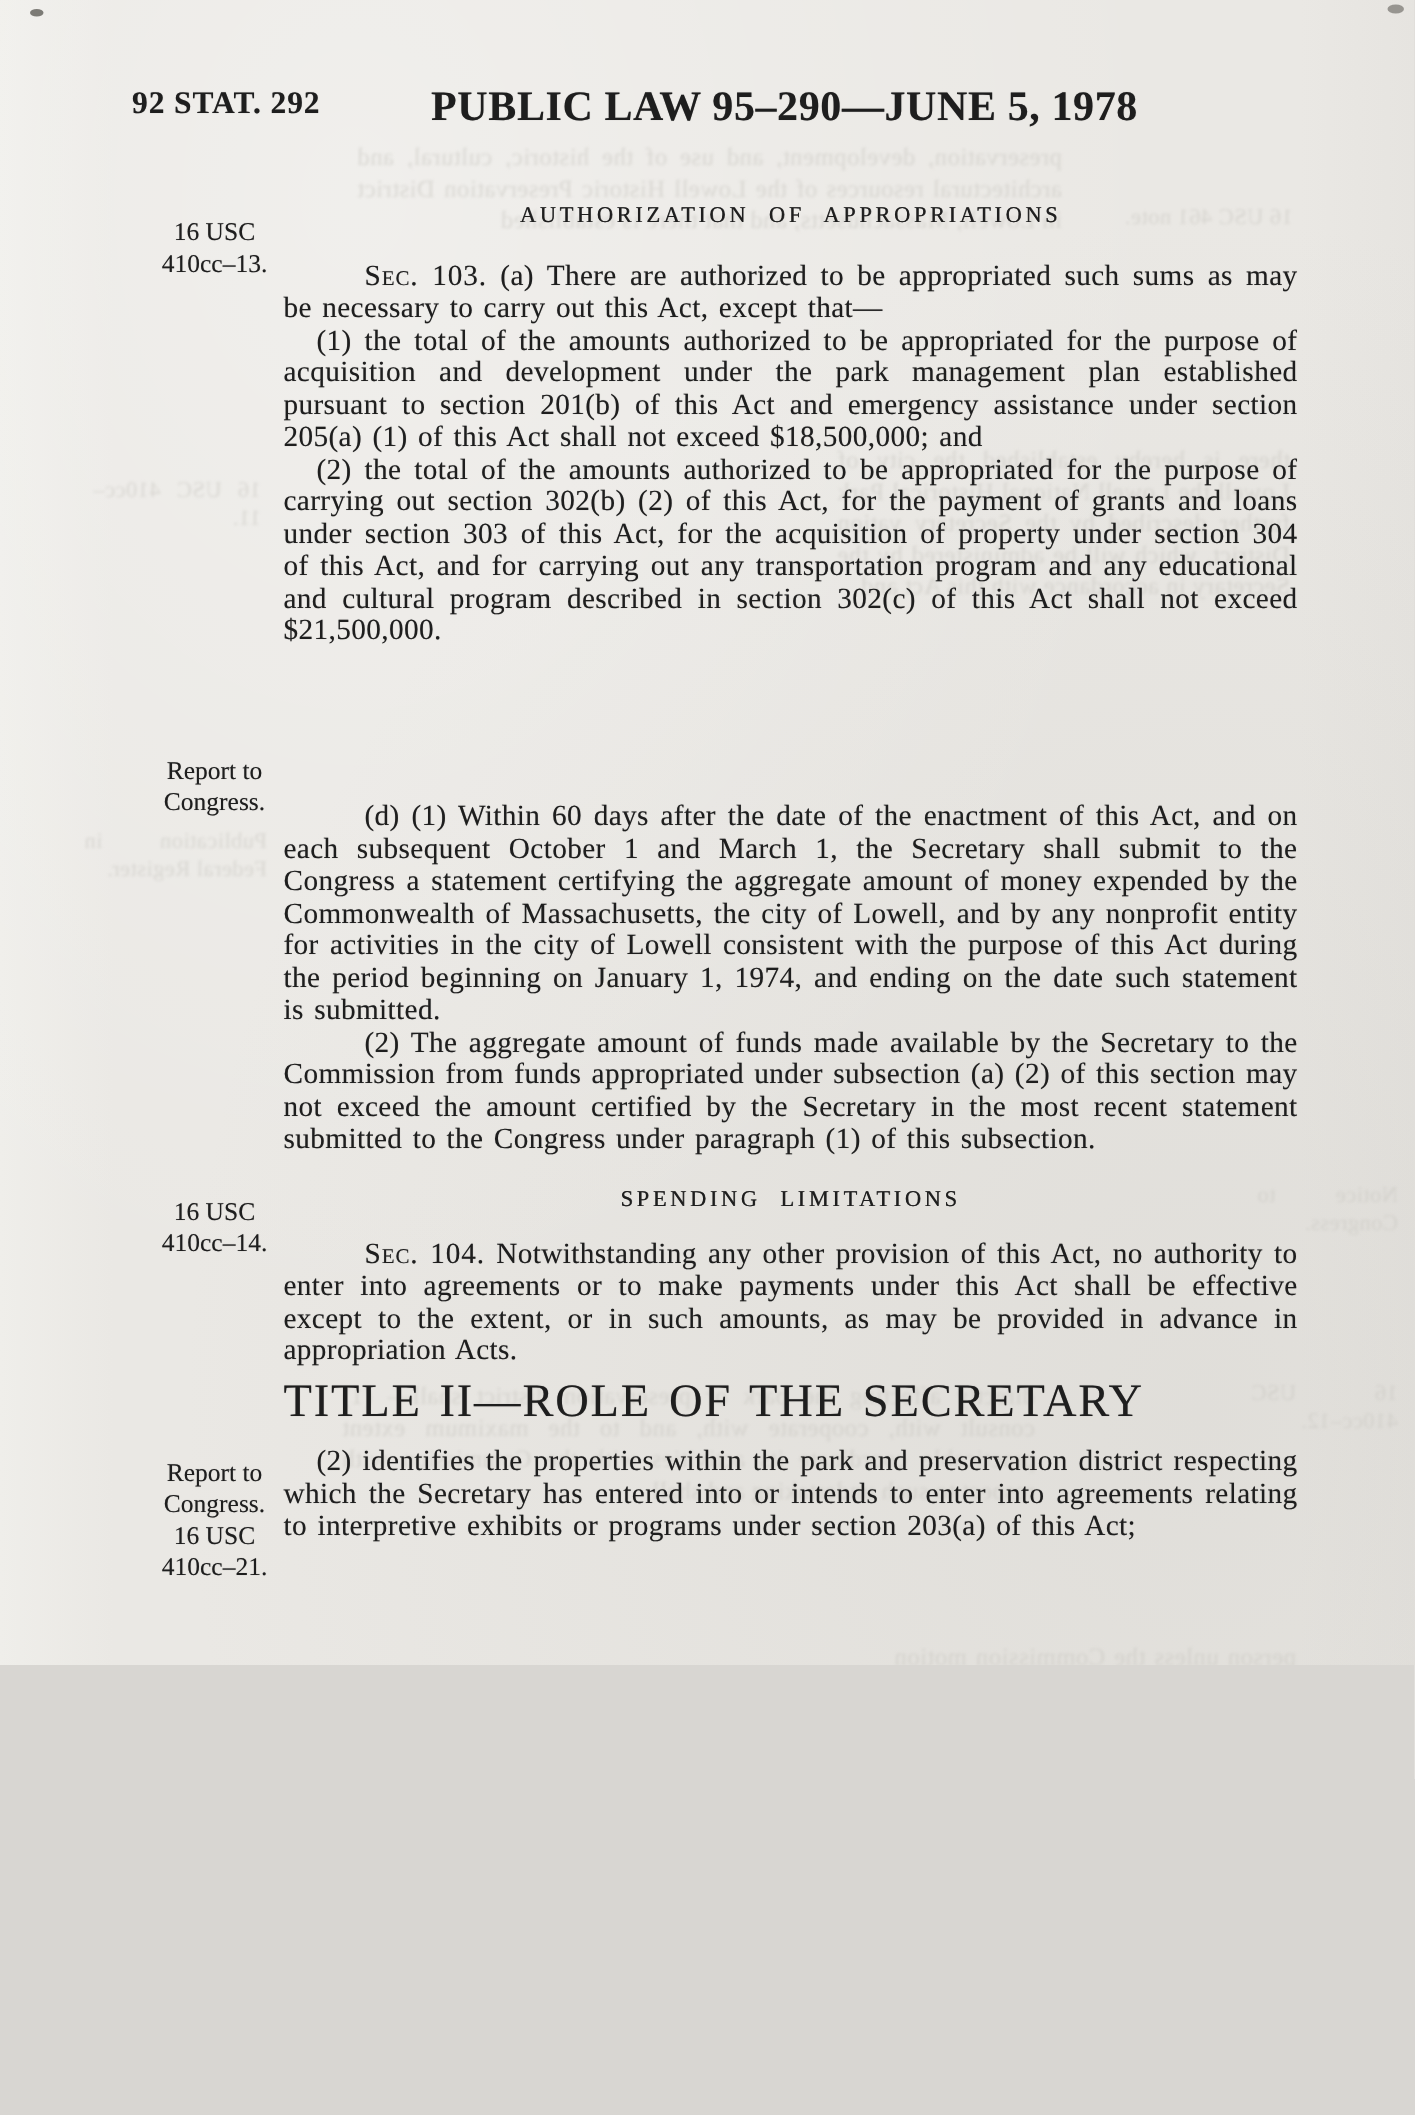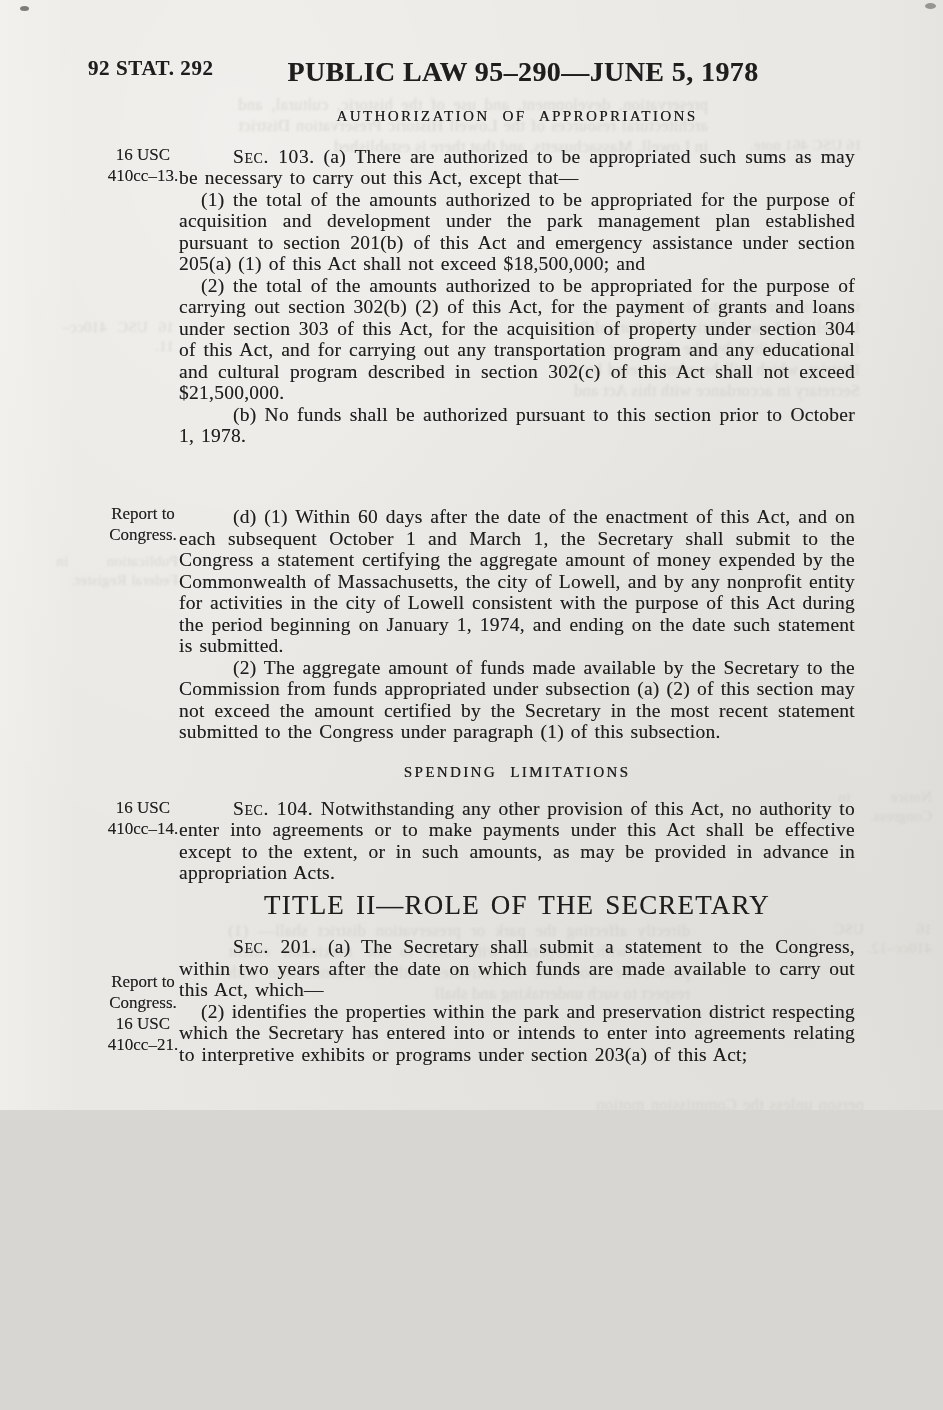--- a/index.html
+++ b/index.html
@@ -31,42 +31,43 @@
   }
   .law-title {
     position: absolute; left: 185px; top: 56px; width: 676px;
     text-align: center;
     font-size: 28px; font-weight: bold; letter-spacing: 0.4px;
     z-index: 3;
   }
 
   
   .seg {
-    position: absolute; left: 179px; width: 676px;
+    position: absolute; left: 189px; width: 676px;
     font-size: 19.5px; line-height: 21.5px;
     text-align: justify;
     letter-spacing: 0.25px; word-spacing: 1.8px;
     z-index: 2;
+    margin-top: 28px;
   }
   .seg p { margin: 0; }
   .para { text-indent: 54px; }
   .item { margin-left: 53px; text-indent: 22px; }
   .sec-label { font-variant: small-caps; letter-spacing: 0.6px; }
 
   .center-head {
     text-align: center; text-indent: 0;
     font-size: 15px; letter-spacing: 2.4px; word-spacing: 7px;
     text-shadow: 0.3px 0 0 rgba(30,30,30,0.75);
   }
   .head-auth { margin-top: 6px !important; margin-bottom: 18px !important; }
   .head-spending { margin-bottom: 14px !important; }
   .head-park { margin-bottom: 15px !important; }
   .title-two {
-    text-align: center; text-indent: 0;
-    font-size: 27px; letter-spacing: 1.2px; word-spacing: 3px;
+    text-align: left; text-indent: 0;
+    font-size: 31px; letter-spacing: 1.2px; word-spacing: 3px;
   }
 
   
   .margin-note {
     position: absolute; left: 88px; width: 110px;
     font-size: 17px; line-height: 21px;
     white-space: pre-line; text-align: center;
     z-index: 2;
   }
   .note-1 { top: 144px; }
@@ -131,35 +132,33 @@
   <div class="margin-note ink note-4">Report to
 Congress.
 16 USC
 410cc–21.</div>
 
   <div class="seg ink" style="top:100px;">
     <p class="center-head head-auth">AUTHORIZATION OF APPROPRIATIONS</p>
     <p class="para"><span class="sec-label">Sec. 103.</span> <span>(a) There are authorized to be appropriated such sums as may be necessary to carry out this Act, except that—</span></p>
     <p class="item">(1) the total of the amounts authorized to be appropriated for the purpose of acquisition and development under the park management plan established pursuant to section 201(b) of this Act and emergency assistance under section 205(a) (1) of this Act shall not exceed $18,500,000; and</p>
     <p class="item">(2) the total of the amounts authorized to be appropriated for the purpose of carrying out section 302(b) (2) of this Act, for the payment of grants and loans under section 303 of this Act, for the acquisition of property under section 304 of this Act, and for carrying out any transportation program and any educational and cultural program described in section 302(c) of this Act shall not exceed $21,500,000.</p>
-    <p class="para">(b) No funds shall be authorized pursuant to this section prior to October 1, 1978.</p>
   </div>
 
   <div class="seg ink" style="top:506px;">
     <p class="para">(d) (1) Within 60 days after the date of the enactment of this Act, and on each subsequent October 1 and March 1, the Secretary shall submit to the Congress a statement certifying the aggregate amount of money expended by the Commonwealth of Massachusetts, the city of Lowell, and by any nonprofit entity for activities in the city of Lowell consistent with the purpose of this Act during the period beginning on January 1, 1974, and ending on the date such statement is submitted.</p>
     <p class="para">(2) The aggregate amount of funds made available by the Secretary to the Commission from funds appropriated under subsection (a) (2) of this section may not exceed the amount certified by the Secretary in the most recent statement submitted to the Congress under paragraph (1) of this subsection.</p>
   </div>
 
   <div class="seg ink" style="top:762px;">
     <p class="center-head head-spending">SPENDING LIMITATIONS</p>
     <p class="para"><span class="sec-label">Sec. 104.</span> <span>Notwithstanding any other provision of this Act, no authority to enter into agreements or to make payments under this Act shall be effective except to the extent, or in such amounts, as may be provided in advance in appropriation Acts.</span></p>
   </div>
 
   <div class="seg" style="top:895px;">
     <p class="title-two ink">TITLE II—ROLE OF THE SECRETARY</p>
   </div>
 
   <div class="seg ink" style="top:936px;">
-    <p class="para"><span class="sec-label">Sec. 201.</span> <span>(a) The Secretary shall submit a statement to the Congress, within two years after the date on which funds are made available to carry out this Act, which—</span></p>
     <p class="item">(2) identifies the properties within the park and preservation district respecting which the Secretary has entered into or intends to enter into agreements relating to interpretive exhibits or programs under section 203(a) of this Act;</p>
   </div>
 
 </div>
 
 </body></html>

